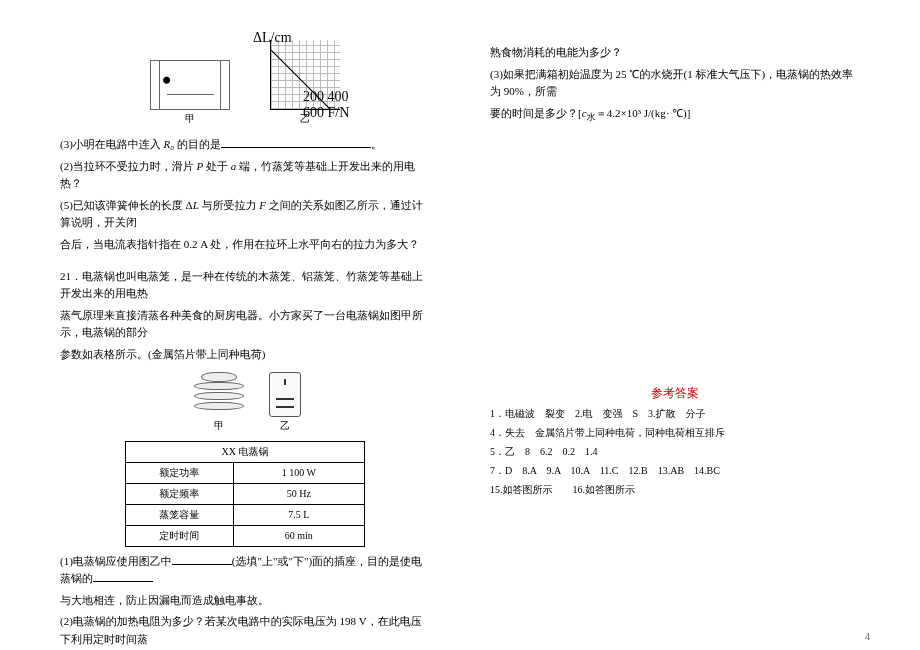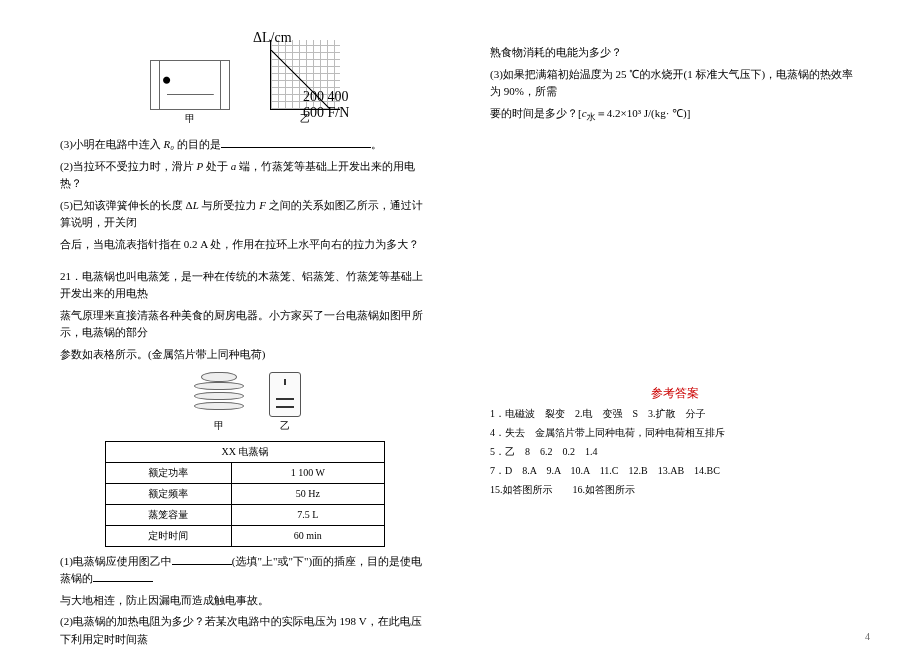--- a/index.html
+++ b/index.html
@@ -49,21 +49,21 @@
   .pot { width: 60px; height: 45px; position: relative; }
   .pot div { position: absolute; left: 5px; right: 5px; height: 8px; border: 1px solid #666; border-radius: 50%/60%; background: #eee; }
   .pot .lid { top: 0; height: 10px; left: 12px; right: 12px; }
   .pot .r1 { top: 10px; }
   .pot .r2 { top: 20px; }
   .pot .r3 { top: 30px; }
   .socket { width: 32px; height: 45px; border: 1px solid #555; border-radius: 3px; position: relative; background:#fafafa; }
   .socket::before { content:""; position:absolute; top:6px; left:50%; transform:translateX(-50%); width:2px; height:6px; background:#333; }
   .socket::after { content:""; position:absolute; bottom:8px; left:6px; right:6px; height:2px; background:#333; box-shadow: 0 -8px 0 #333; }
 
-  table.spec { border-collapse: collapse; margin: 6px auto; width: 280px; }
+  table.spec { border-collapse: collapse; margin: 6px auto; width: 240px; }
   table.spec td { border: 1px solid #000; padding: 3px 6px; font-size: 10px; text-align: center; }
   table.spec .hdr td { text-align: center; }
   table.spec td:first-child { width: 45%; }
 
   .answers-title { color: #c00; font-size: 12px; text-align: center; margin-top: 260px; }
   .answers p { font-size: 10px; line-height: 1.5; }
 
   .page-num { position: absolute; bottom: 8px; right: 50px; font-size: 10px; color: #666; }
 </style>
 </head>

